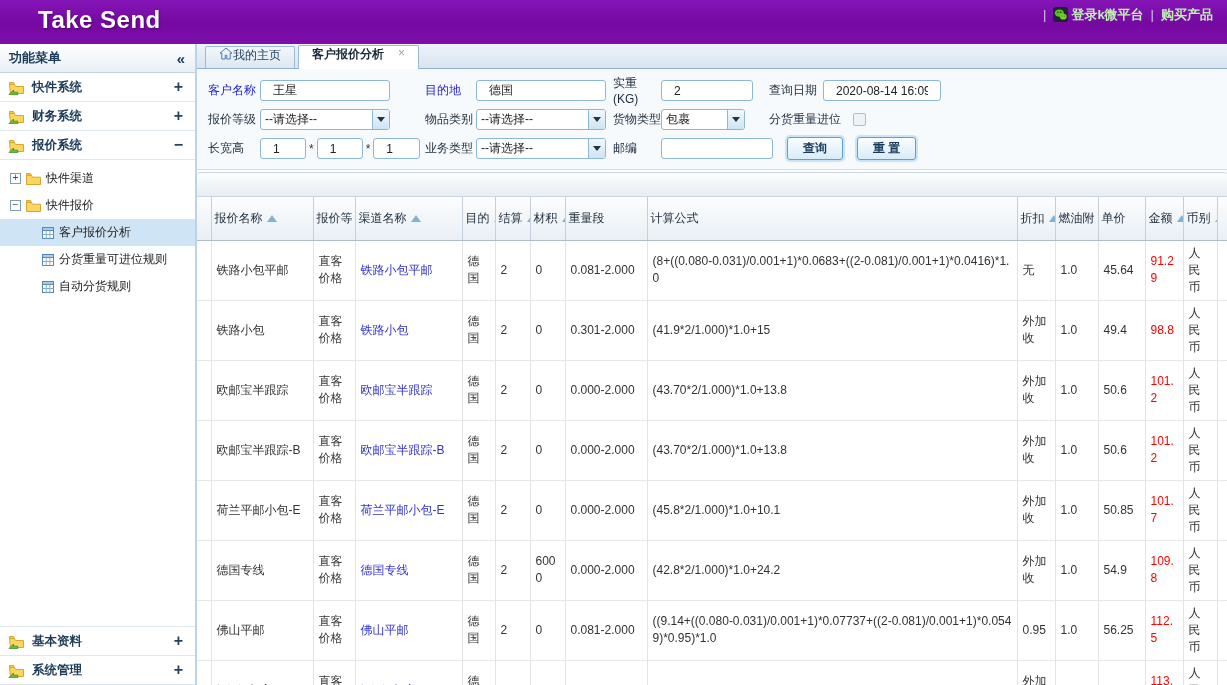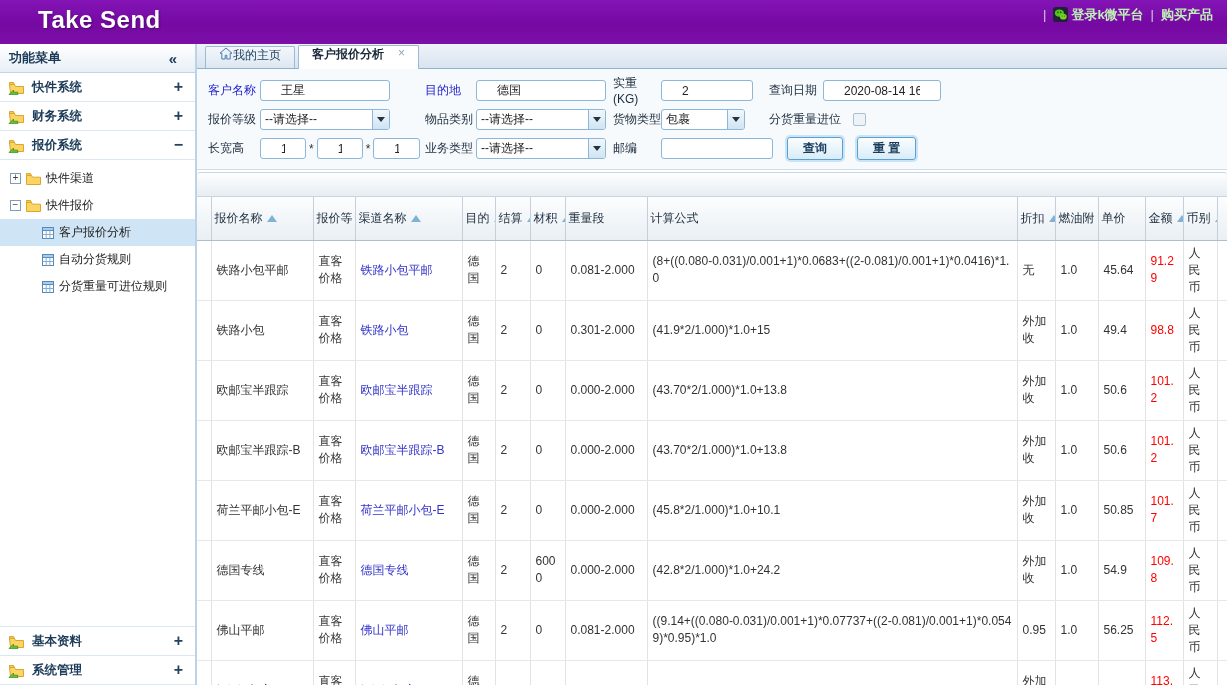--- a/index.html
+++ b/index.html
@@ -13,21 +13,21 @@
   .brand { color:#fff; font-weight:bold; font-size:24px; padding:6px 0 0 38px; text-shadow:1px 1px 2px rgba(0,0,0,.35); letter-spacing:.5px; }
   .toplinks { display:flex; align-items:center; gap:7px; padding:5px 14px 0 0; align-self:flex-start;
     color:#bff0b4; font-size:13px; font-weight:bold; height:24px; }
   .toplinks .sep { color:#d8c8e8; font-weight:normal; }
   .toplink { display:flex; align-items:center; gap:3px; cursor:pointer; }
 
   
   .body-row { flex:1; display:flex; min-height:0; }
   .sidebar { width:197px; flex:0 0 197px; background:#fff; border-right:2px solid #bcd2e6; display:flex; flex-direction:column; }
   .side-header { height:29px; flex:0 0 29px; background:linear-gradient(#ffffff,#e8eff6); border-bottom:1px solid #c3d5e5;
-    display:flex; align-items:center; justify-content:space-between; padding:0 18px 0 9px; font-weight:bold; font-size:13px; color:#1d3c5a; }
+    display:flex; align-items:center; justify-content:space-between; padding:0 10px 0 9px; font-weight:bold; font-size:13px; color:#1d3c5a; }
   .collapse { font-size:15px; color:#20405e; cursor:pointer; font-weight:bold; }
   .side-section { height:29px; flex:0 0 29px; display:flex; align-items:center; gap:7px; padding:0 12px 0 8px;
     border-bottom:1px solid #dbe7f2; font-weight:bold; font-size:12.5px; color:#1d3c5a; cursor:pointer; background:#fff; }
   .side-section .state { margin-left:auto; font-size:16px; color:#24425f; line-height:12px; }
   .tree { flex:1; padding:5px 0 0 0; overflow:hidden; }
   .tree-item { display:flex; align-items:center; gap:5px; height:27px; padding-left:10px; color:#222; cursor:pointer; }
   .tree-item.level1 { padding-left:42px; }
   .tree-item.selected { background:#cfe4f4; }
   .expander { width:11px; height:11px; flex:0 0 11px; border:1px solid #7f9db9; background:#fff; font-size:10px;
     line-height:8px; text-align:center; color:#444; }
@@ -44,21 +44,21 @@
   .tab .close { color:#8fa5b8; font-size:12px; margin-left:14px; align-self:flex-start; line-height:10px; padding-top:2px; font-weight:normal; }
 
   
   .form-panel { background:#f7fafd; padding:7px 4px 6px 0; border-bottom:1px solid #cfdde9; flex:0 0 auto; }
   .form-row { display:flex; align-items:center; height:29px; }
   .flabel { display:inline-block; margin-left:11px; color:#1c2c3c; flex:0 0 auto; }
   .flabel.link { color:#2222cc; cursor:pointer; }
   .w52{width:52px;} .w51{width:51px;} .w48{width:48px;} .w54{width:54px;} .w80{width:80px;}
   .fcell { display:flex; align-items:center; flex:0 0 auto; }
   .c1{width:165px;} .c2{width:137px;} .c3{width:104px;}
-  input.txt { height:21px; border:1px solid #8db6d8; border-radius:3px; padding:0 20px; font:inherit; color:#222; background:#fff; }
+  input.txt { height:21px; border:1px solid #8db6d8; border-radius:3px; padding:0 12px; font:inherit; color:#222; background:#fff; }
   .sel { height:21px; border:1px solid #8db6d8; border-radius:3px; background:#fff; display:flex; align-items:center; cursor:pointer; }
   .sel .val { flex:1; padding:0 4px; color:#222; white-space:nowrap; overflow:hidden; }
   .sel .arrow-btn { width:17px; height:19px; border-left:1px solid #8db6d8; background:linear-gradient(#f2f8fc,#cfe4f2);
     display:flex; align-items:center; justify-content:center; border-radius:0 2px 2px 0; }
   .arrow-down { width:0; height:0; border-left:4px solid transparent; border-right:4px solid transparent; border-top:5px solid #234; }
   .star { margin:0 3px; color:#333; }
   .checkbox { width:13px; height:13px; border:1px solid #a9bfd2; background:#eef3f8; border-radius:2px; margin-left:4px; }
   .btn { background:linear-gradient(#fafdff,#d8ecf8); border:1px solid #5e9fce; border-radius:3px;
     box-shadow:0 0 0 2px rgba(176,216,242,.65); padding:2px 15px; font:inherit; font-weight:bold; color:#173a5a; cursor:pointer; margin-left:14px; }
 
@@ -188,33 +188,33 @@
           <div class="tree-item level1">
             <span style="display: inline-flex; flex: 0 0 auto;">
               <svg width="12" height="12" viewBox="0 0 12 12">
                 <rect x="0.5" y="0.5" width="11" height="11" fill="#fff" stroke="#5588bb"></rect>
                 <rect x="0.5" y="0.5" width="11" height="3" fill="#a9cbe8" stroke="#5588bb"></rect>
                 <line x1="4.2" y1="3.5" x2="4.2" y2="11.5" stroke="#89aecd"></line>
                 <line x1="7.9" y1="3.5" x2="7.9" y2="11.5" stroke="#89aecd"></line>
                 <line x1="0.5" y1="7.5" x2="11.5" y2="7.5" stroke="#89aecd"></line>
               </svg>
             </span>
-            <span>自动分货规则</span>
+            <span>分货重量可进位规则</span>
           </div>
           <div class="tree-item level1">
             <span style="display: inline-flex; flex: 0 0 auto;">
               <svg width="12" height="12" viewBox="0 0 12 12">
                 <rect x="0.5" y="0.5" width="11" height="11" fill="#fff" stroke="#5588bb"></rect>
                 <rect x="0.5" y="0.5" width="11" height="3" fill="#a9cbe8" stroke="#5588bb"></rect>
                 <line x1="4.2" y1="3.5" x2="4.2" y2="11.5" stroke="#89aecd"></line>
                 <line x1="7.9" y1="3.5" x2="7.9" y2="11.5" stroke="#89aecd"></line>
                 <line x1="0.5" y1="7.5" x2="11.5" y2="7.5" stroke="#89aecd"></line>
               </svg>
             </span>
-            <span>分货重量可进位规则</span>
+            <span>自动分货规则</span>
           </div>
         </div>
       <div class="side-bottom" id="side-bottom">
           <div class="side-section">
             <span style="display: inline-flex; flex: 0 0 auto;">
               <svg width="17" height="15" viewBox="0 0 17 15">
                 <path d="M1.5 4.5h5l1 2h8v7h-13z" fill="#fcd462" stroke="#d9a62e"></path>
                 <path d="M1.5 4.5v-2h4l1 2z" fill="#f7c94c" stroke="#d9a62e"></path>
                 <path d="M1 14.5l4.5-4.5v2.2h4.2v2.8z" fill="#6abf3a" stroke="#3f8f1d" stroke-width="0.8"></path>
               </svg>

